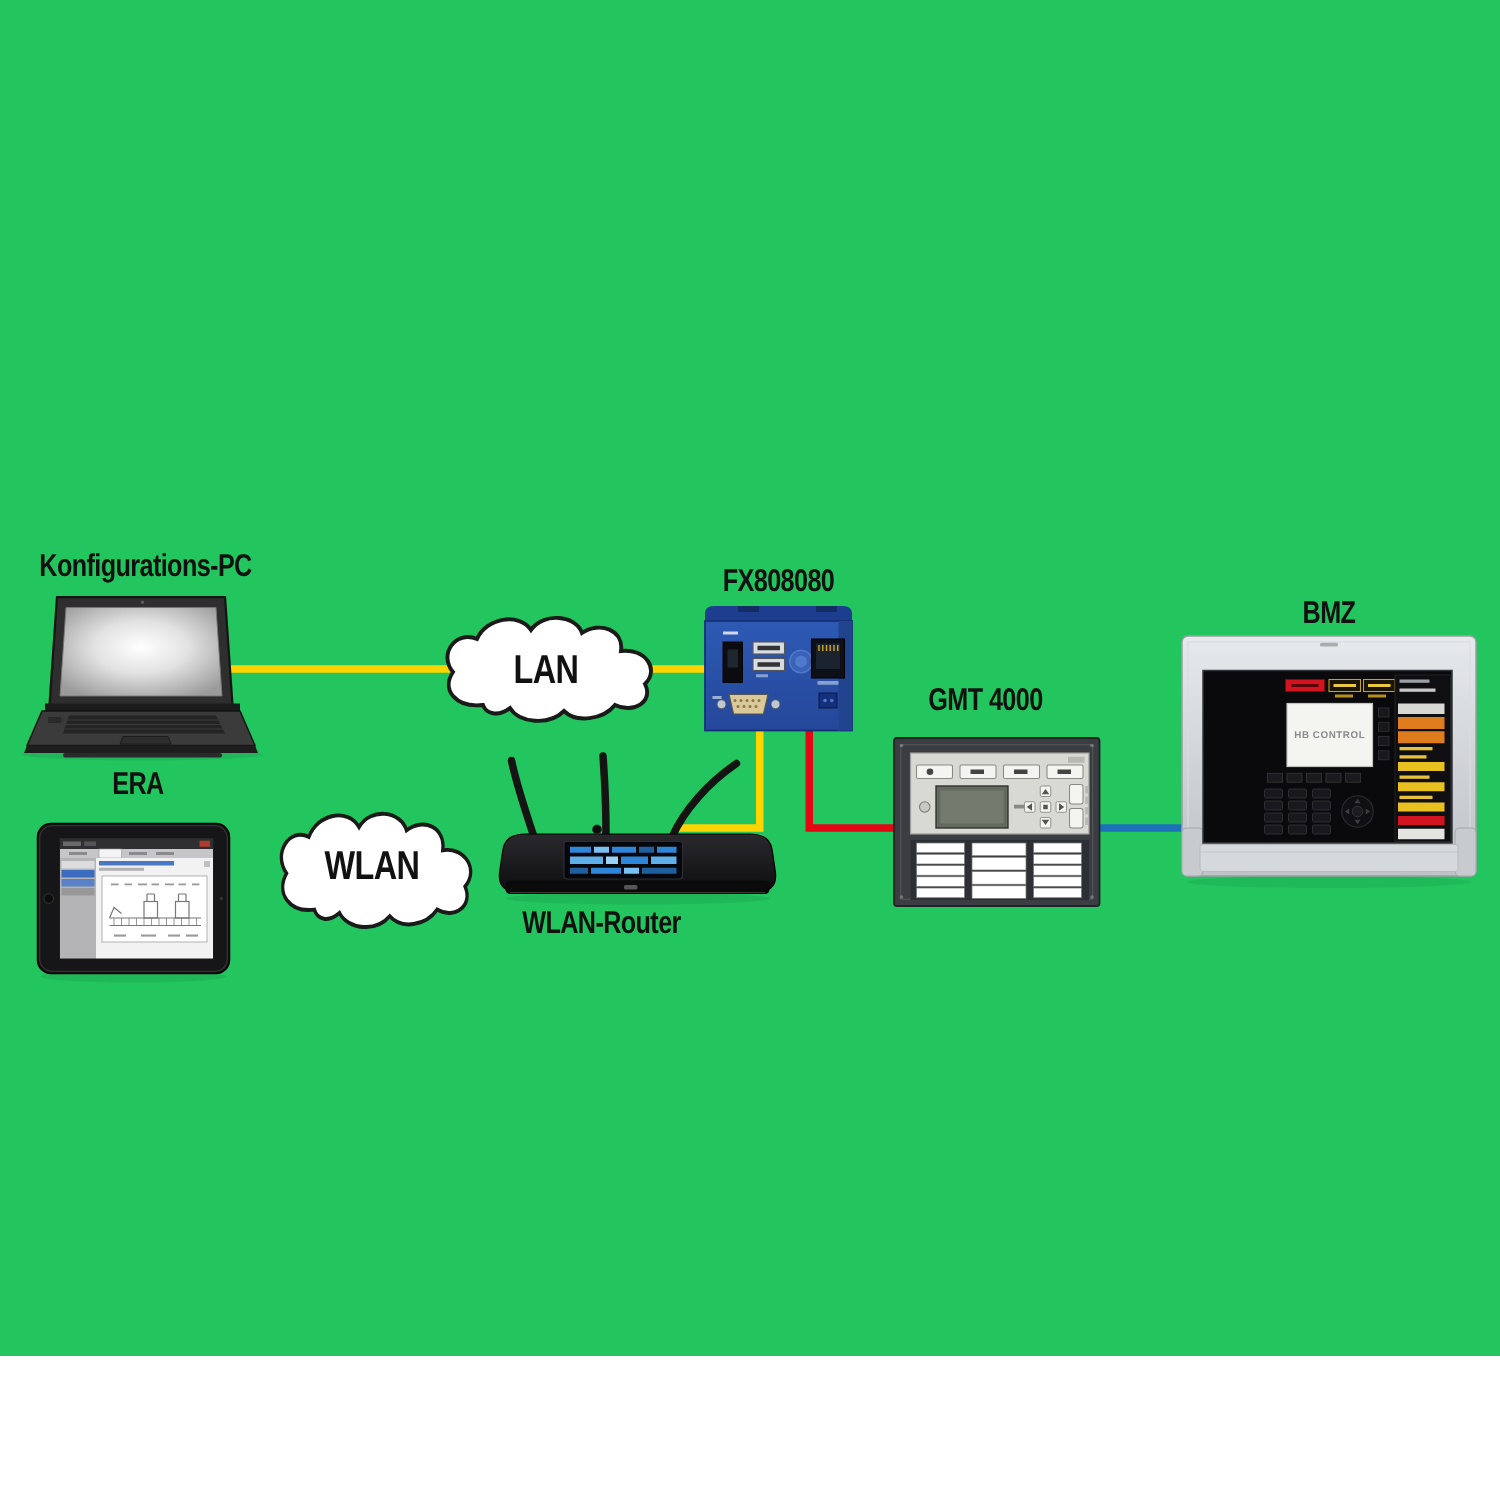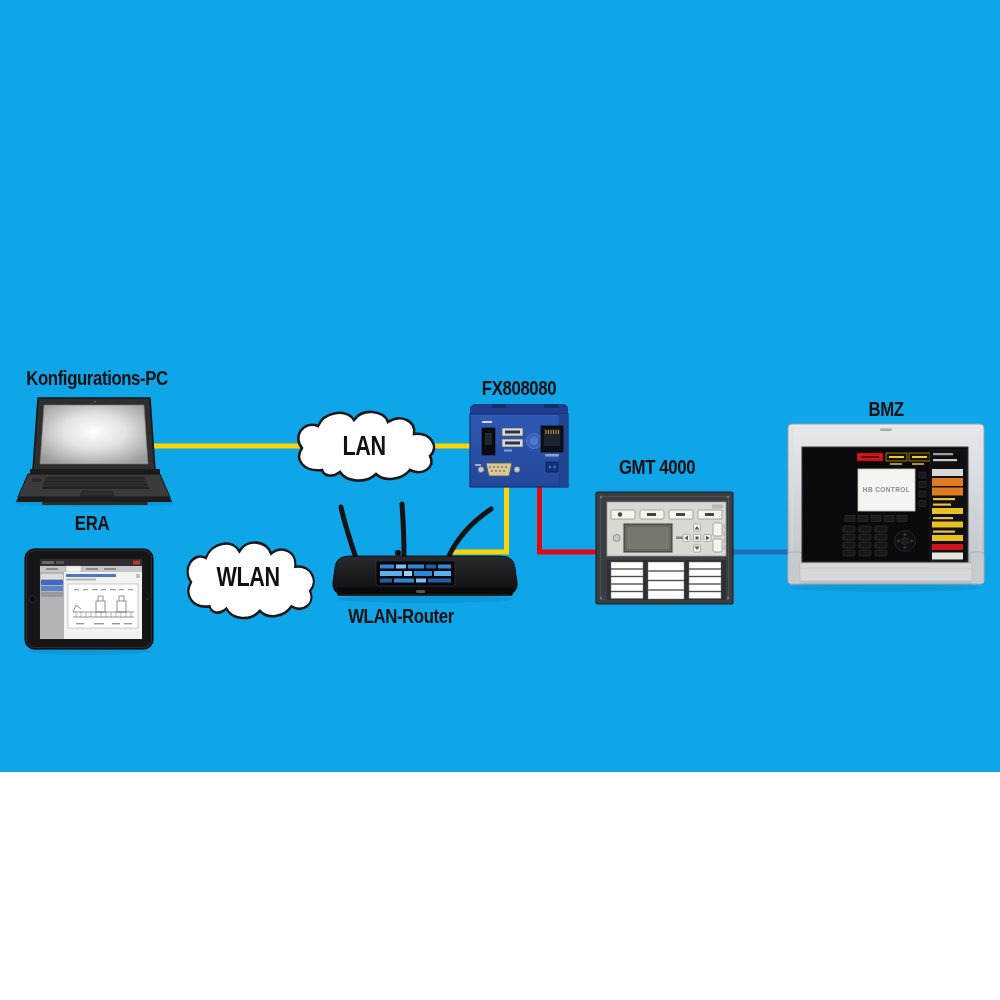--- a/index.html
+++ b/index.html
@@ -1,16 +1,16 @@
 <!DOCTYPE html>
 <html><head>
 <meta charset="utf-8">
 <style>
   html,body{margin:0;padding:0;background:#ffffff;}
-  #canvas{position:relative;width:1000px;height:772px;background:#0ea5e9;overflow:hidden;
+  #canvas{position:relative;width:1000px;height:904px;background:#22c55e;overflow:hidden;
           font-family:"Liberation Sans",sans-serif;}
   .node-label{position:absolute;font-weight:bold;color:#111;text-align:center;white-space:nowrap;
               transform:translateX(-50%) scaleX(0.8);transform-origin:center;letter-spacing:-0.5px;}
   .lbl-device{font-size:21px;}
   .lbl-cloud{font-size:27px;}
   svg{position:absolute;left:0;top:0;}
 </style>
 </head>
 <body>
 

